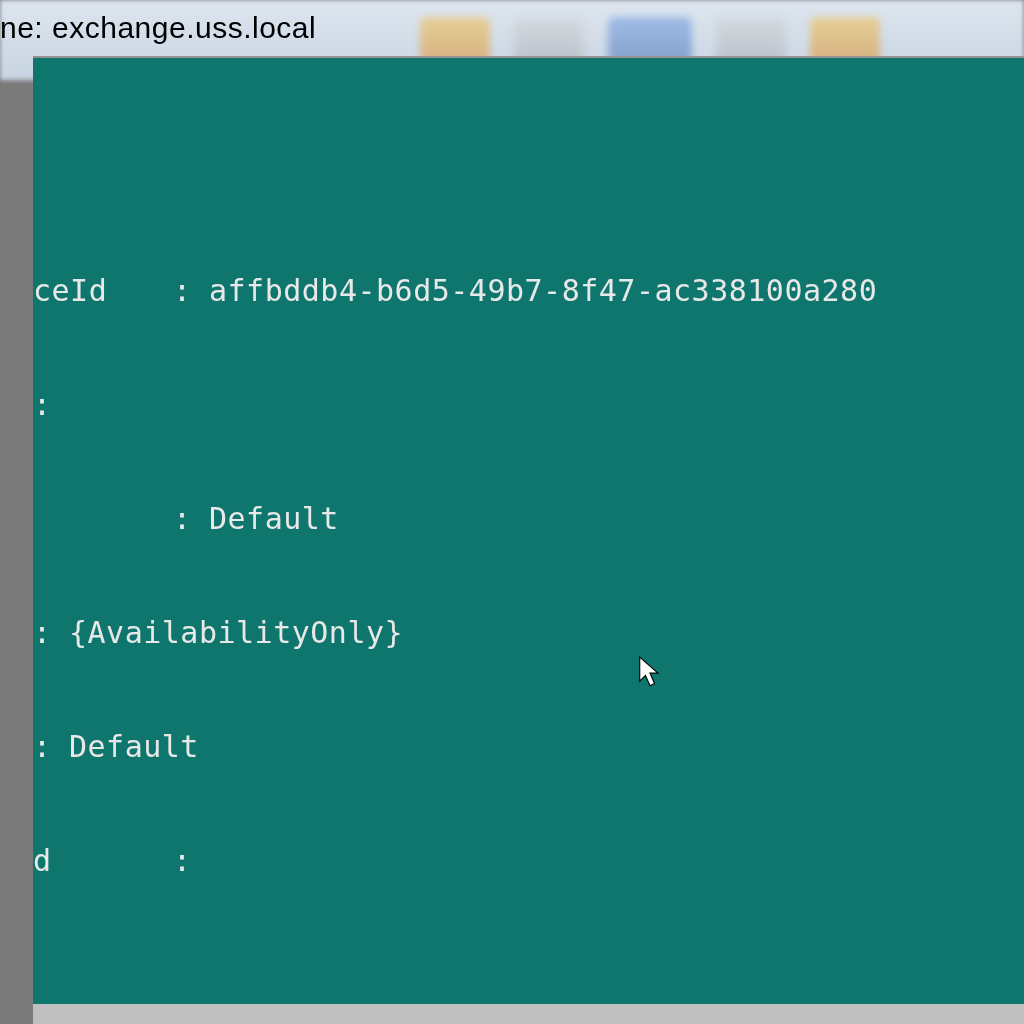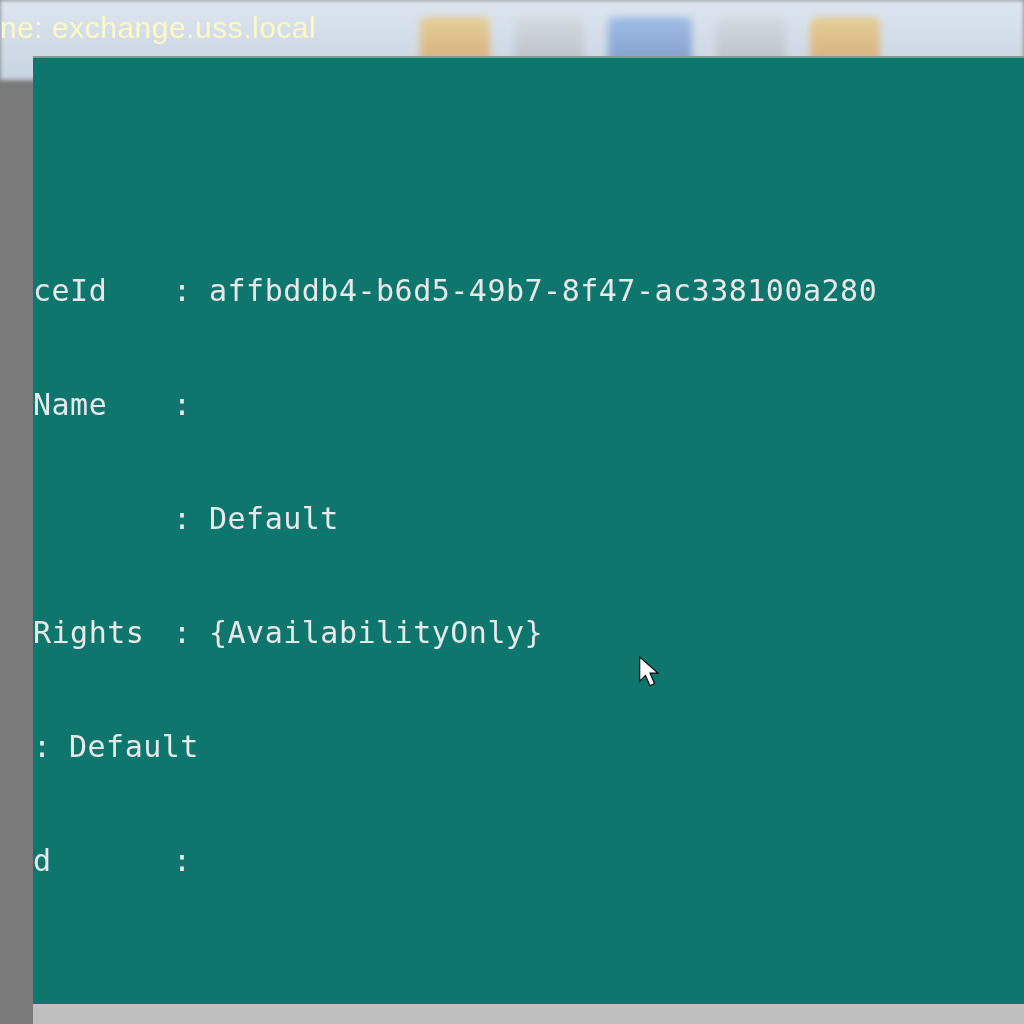--- a/index.html
+++ b/index.html
@@ -42,21 +42,21 @@
     position: absolute;
     left: 0; top: 0;
     height: 56px;
     display: flex;
     align-items: center;
     padding-left: 0;
     z-index: 3;
   }
   .titlebar .title-text {
     font-size: 30px;
-    color: #fef9c3;
+    color: #000000;
     letter-spacing: .5px;
     white-space: pre;
   }
 
   
   .terminal-wrap {
     position: absolute;
     left: 0;
     top: 56px;
     width: 1024px;
@@ -116,27 +116,27 @@
 </div>
 
 <div class="terminal-wrap">
   <div class="terminal">
 
     <div class="entry-block">
       <div class="row">
         <span class="key">ceId</span><span class="sep">:</span> <span class="val">affbddb4-b6d5-49b7-8f47-ac338100a280</span>
       </div>
       <div class="row">
-        <span class="key">Name</span><span class="sep">:</span> 
+        <span class="sep">:</span> 
       </div>
       <div class="row">
         <span class="key"></span><span class="sep">:</span> <span class="val">Default</span>
       </div>
       <div class="row">
-        <span class="key">Rights</span><span class="sep">:</span> <span class="val">{AvailabilityOnly}</span>
+        <span class="sep">:</span> <span class="val">{AvailabilityOnly}</span>
       </div>
       <div class="row">
         <span class="sep">:</span> <span class="val">Default</span>
       </div>
       <div class="row">
         <span class="key">d</span><span class="sep">:</span> 
       </div>
     </div>
 
     

